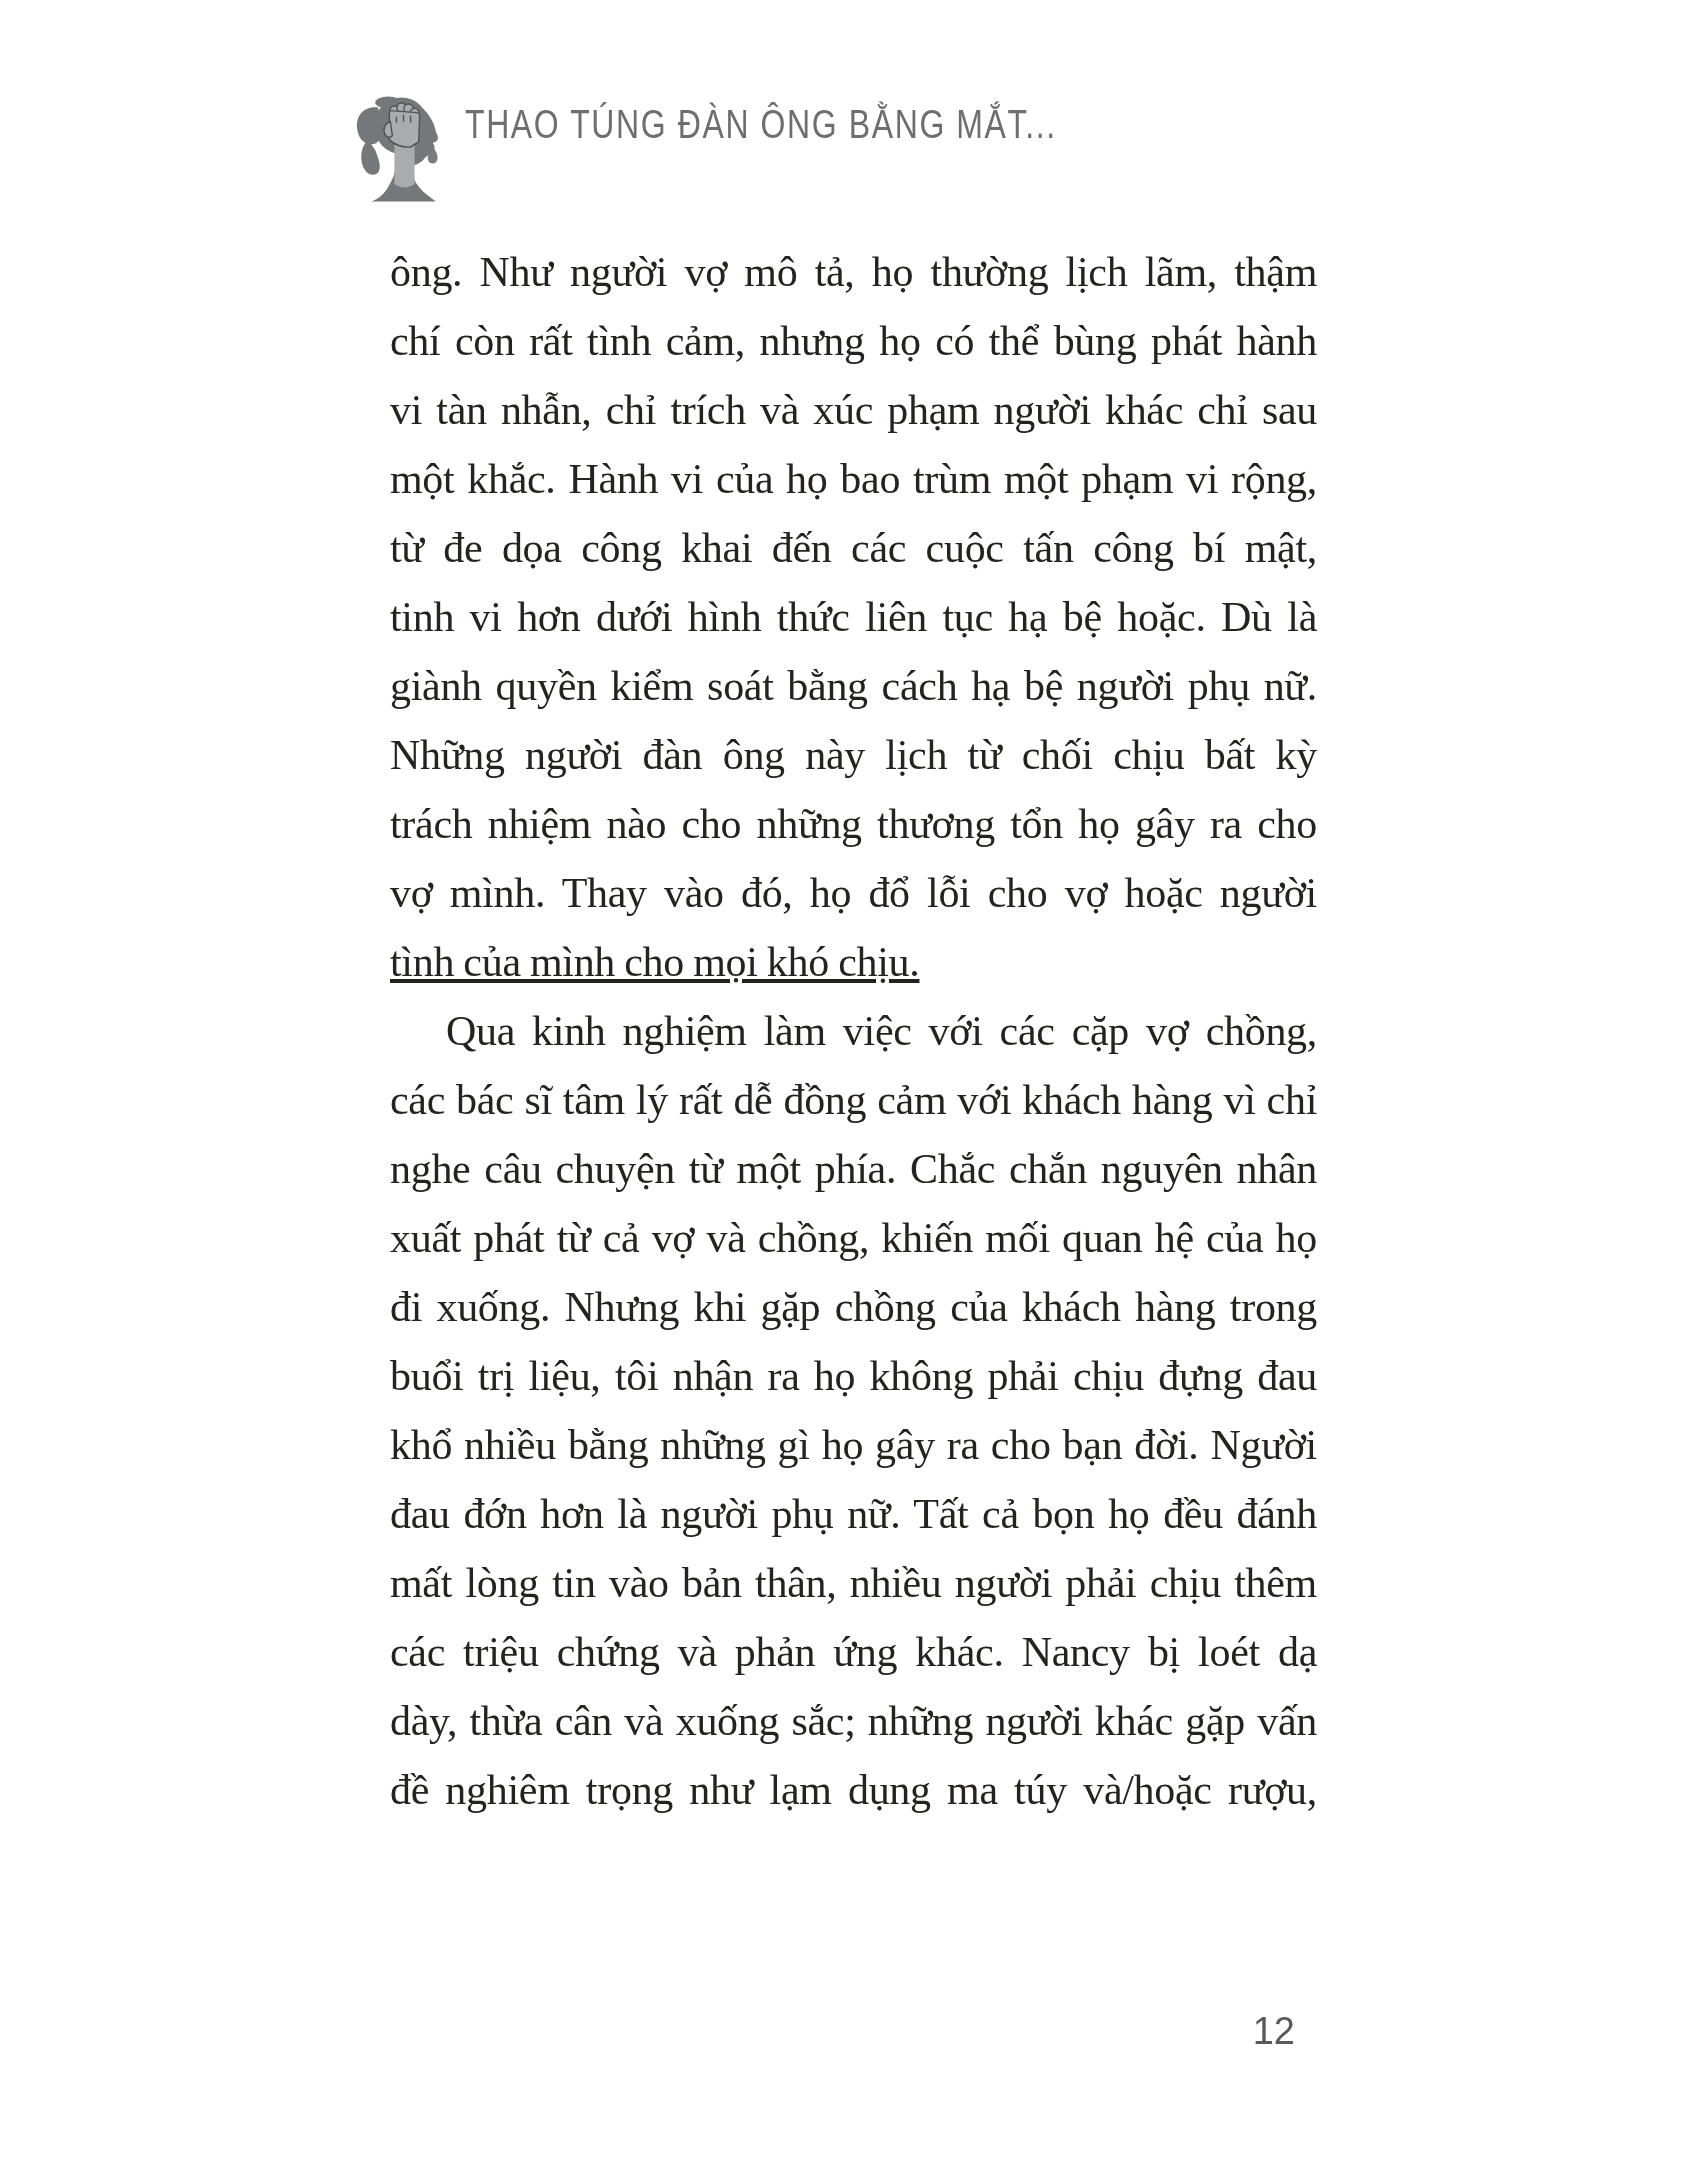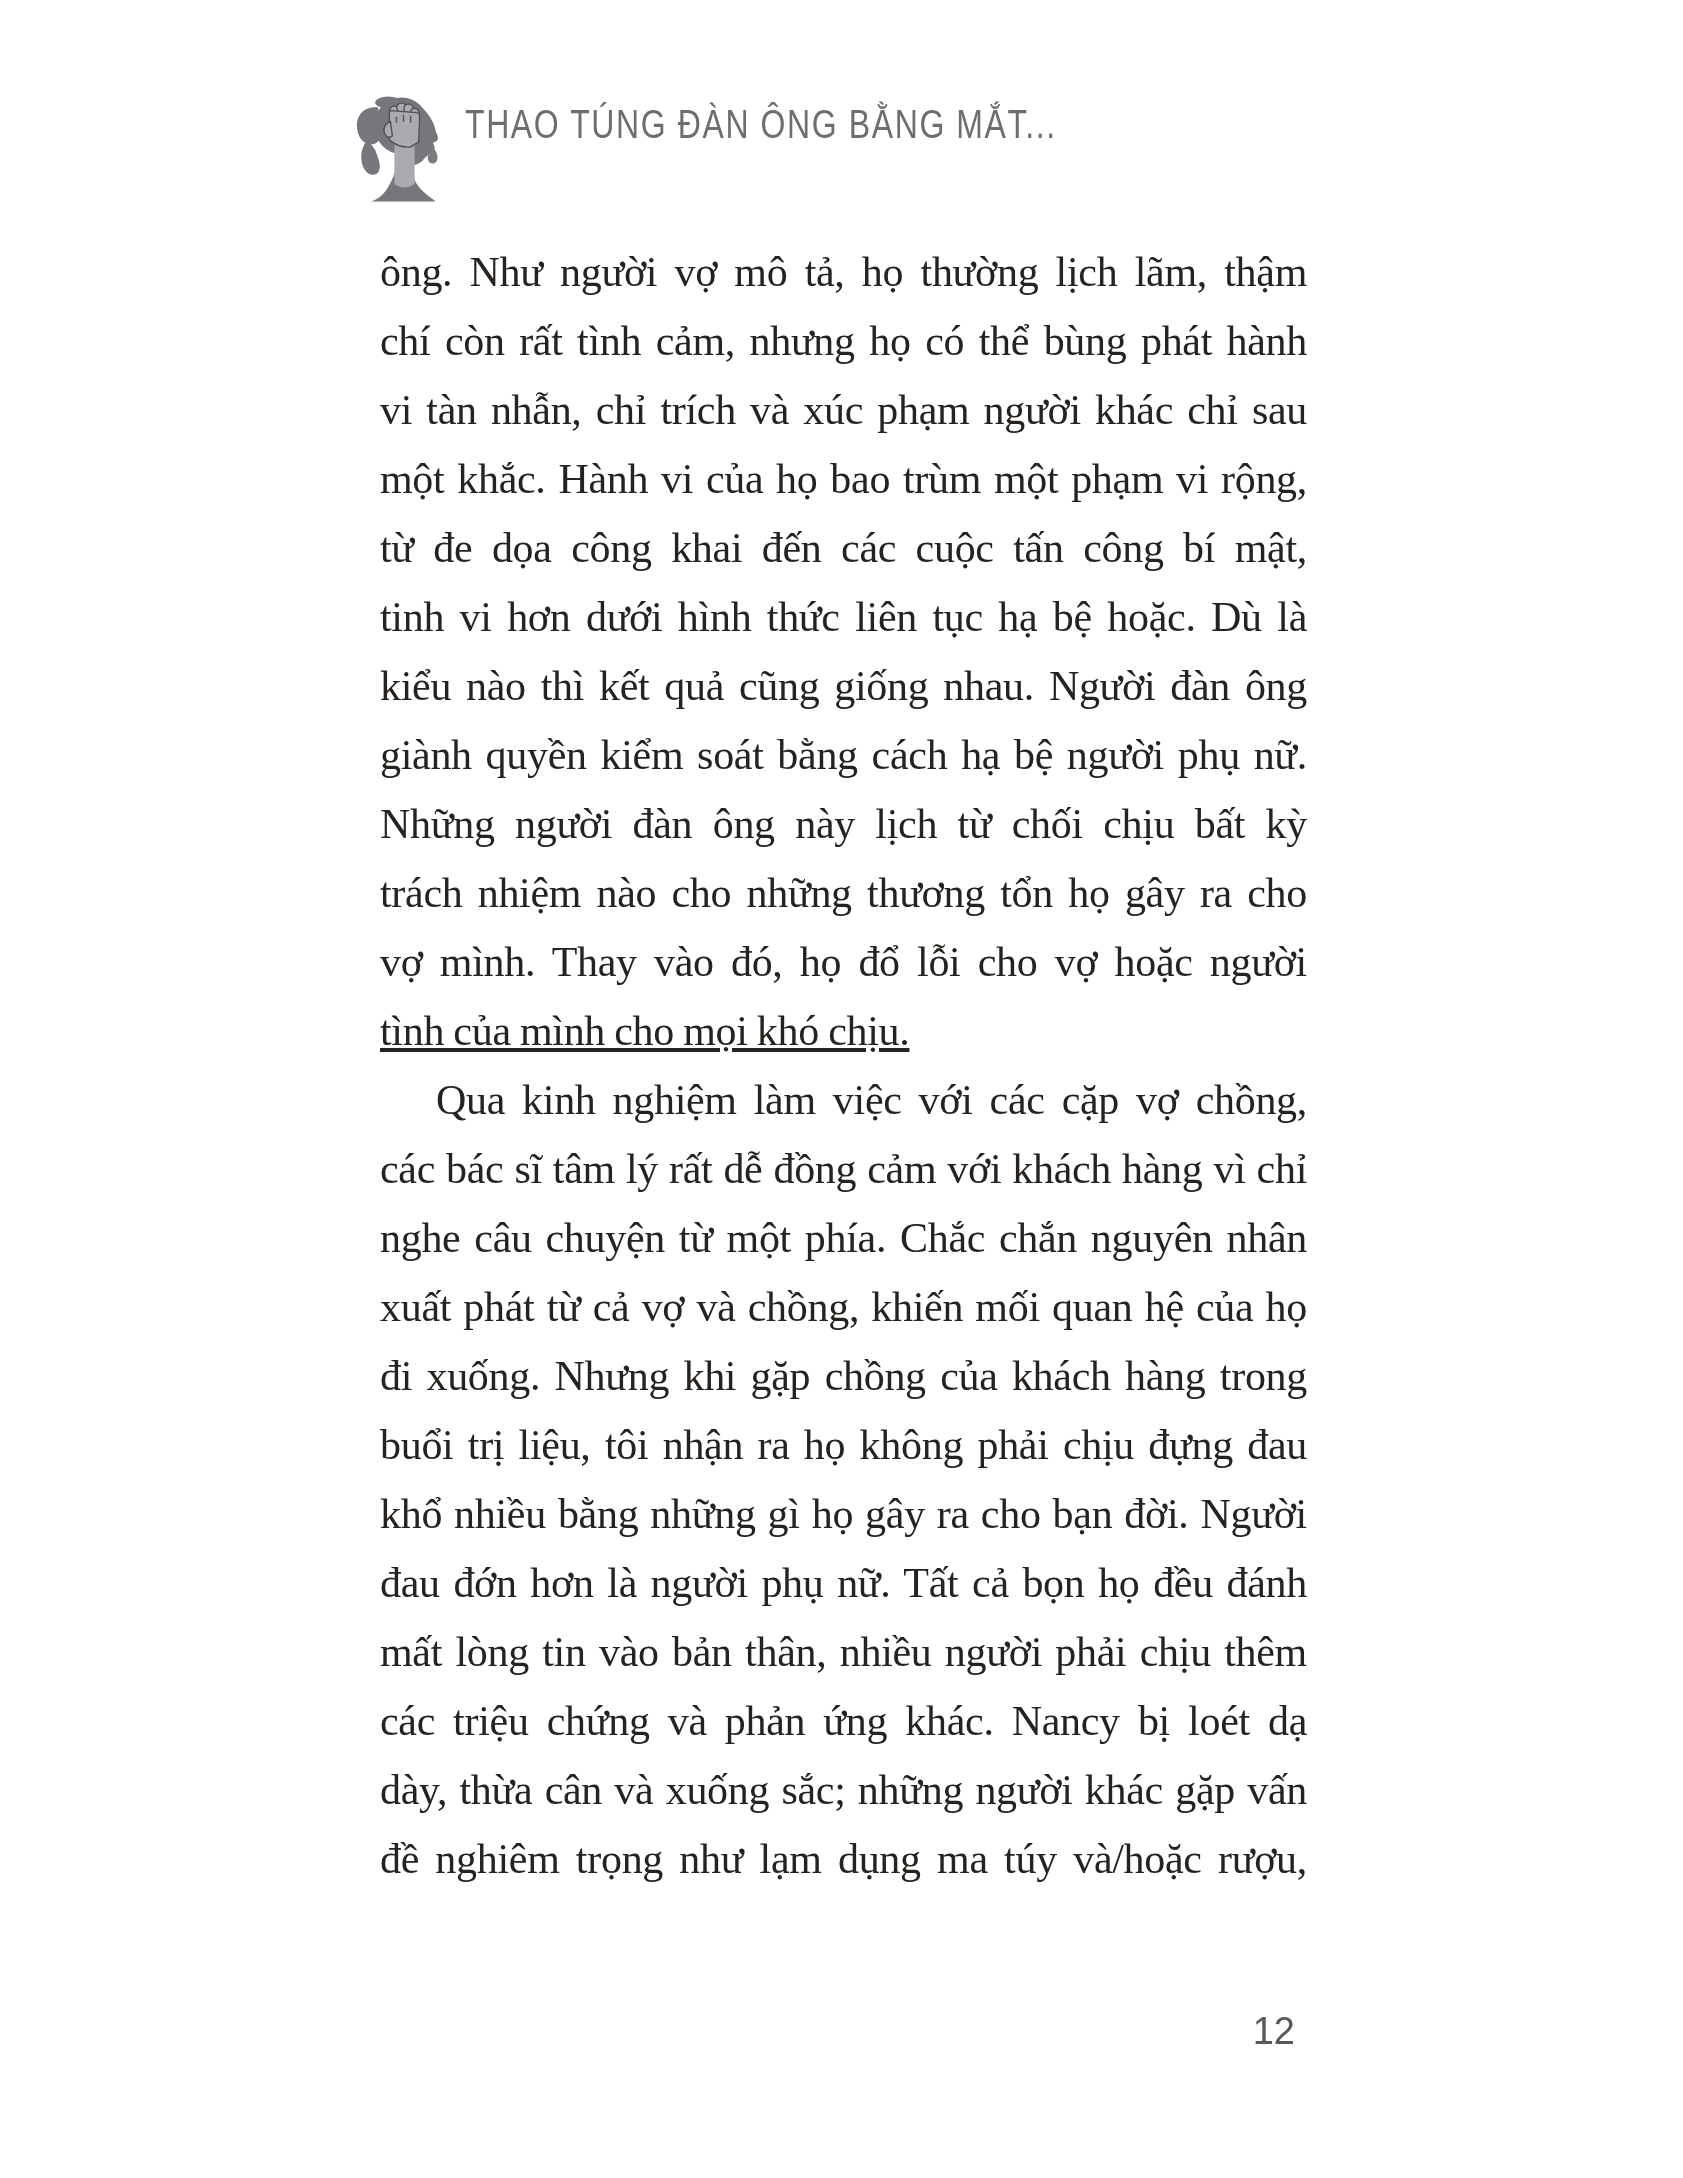--- a/index.html
+++ b/index.html
@@ -12,21 +12,21 @@
   .header-icon { position:absolute; left:354px; top:95px; width:98px; height:109px; }
   .header-title {
     position:absolute; left:465px; top:102px;
     font-family:"Liberation Sans","DejaVu Sans",sans-serif;
     font-size:40px; line-height:44px; letter-spacing:2px;
     color:#6d6e71; white-space:nowrap;
     transform:scaleX(0.80); transform-origin:0 50%;
   }
   
   .body-text {
-    position:absolute; left:380px; top:238px; width:927px;
+    position:absolute; left:390px; top:238px; width:927px;
     font-size:42px; color:#26221f;
     letter-spacing:-0.3px; word-spacing:-1px;
   }
   .line {
     height:69px; line-height:69px;
     text-align:justify; text-align-last:justify;
   }
   .line.last { text-align-last:left;text-decoration:underline; }
   .line.indent { text-indent:56px; }
   
@@ -66,21 +66,20 @@
 
   <div class="header-title">THAO TÚNG ĐÀN ÔNG BẰNG MẮT...</div>
 
   <div class="body-text">
     <div class="line">ông. Như người vợ mô tả, họ thường lịch lãm, thậm</div>
     <div class="line">chí còn rất tình cảm, nhưng họ có thể bùng phát hành</div>
     <div class="line">vi tàn nhẫn, chỉ trích và xúc phạm người khác chỉ sau</div>
     <div class="line">một khắc. Hành vi của họ bao trùm một phạm vi rộng,</div>
     <div class="line">từ đe dọa công khai đến các cuộc tấn công bí mật,</div>
     <div class="line">tinh vi hơn dưới hình thức liên tục hạ bệ hoặc. Dù là</div>
-    <div class="line">kiểu nào thì kết quả cũng giống nhau. Người đàn ông</div>
     <div class="line">giành quyền kiểm soát bằng cách hạ bệ người phụ nữ.</div>
     <div class="line">Những người đàn ông này lịch từ chối chịu bất kỳ</div>
     <div class="line">trách nhiệm nào cho những thương tổn họ gây ra cho</div>
     <div class="line">vợ mình. Thay vào đó, họ đổ lỗi cho vợ hoặc người</div>
     <div class="line last">tình của mình cho mọi khó chịu.</div>
     <div class="line indent">Qua kinh nghiệm làm việc với các cặp vợ chồng,</div>
     <div class="line">các bác sĩ tâm lý rất dễ đồng cảm với khách hàng vì chỉ</div>
     <div class="line">nghe câu chuyện từ một phía. Chắc chắn nguyên nhân</div>
     <div class="line">xuất phát từ cả vợ và chồng, khiến mối quan hệ của họ</div>
     <div class="line">đi xuống. Nhưng khi gặp chồng của khách hàng trong</div>

